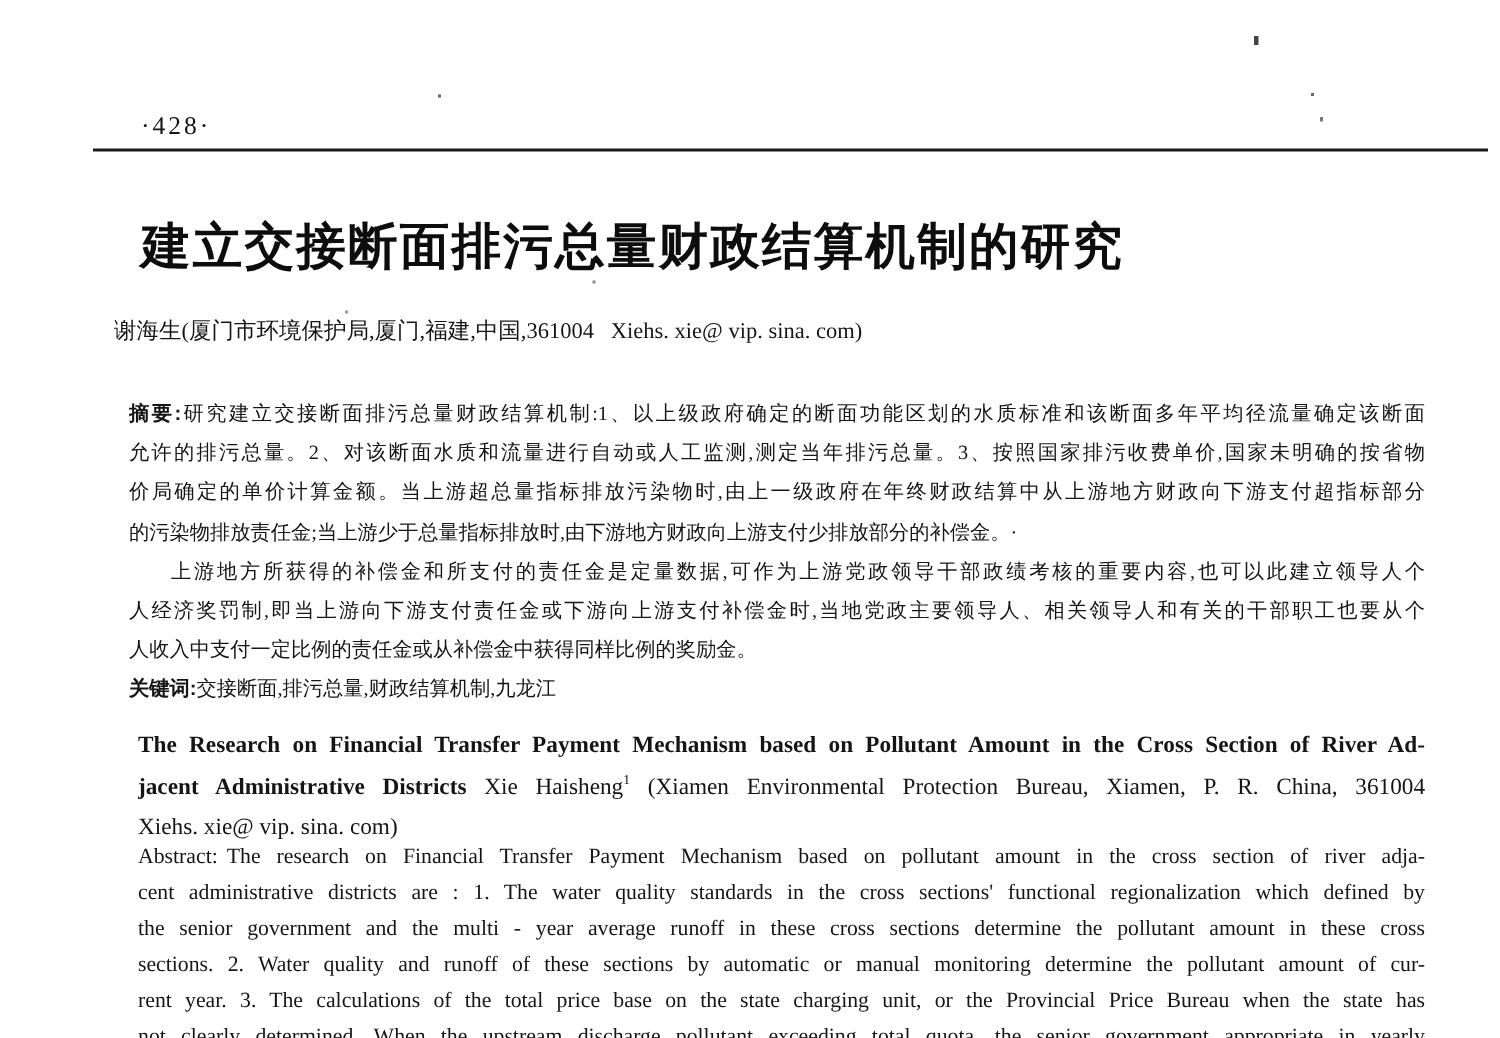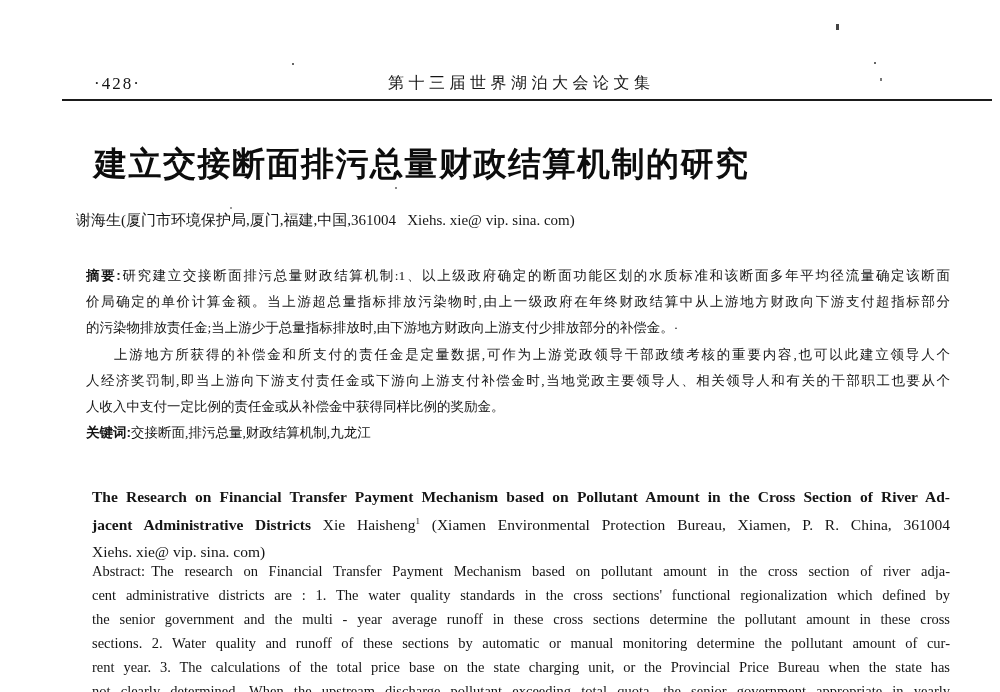--- a/index.html
+++ b/index.html
@@ -39,32 +39,32 @@
   
   .speck{position:absolute;background:#444;}
 </style>
 </head>
 <body>
 
 <div class="page">
 
   <div class="run-head">
     <span class="page-num">·428·</span>
-    <span class="proc-title">第十三届世界湖泊大会论文集</span>
   </div>
   <div class="head-rule"></div>
 
   <h1 class="cn-title">建立交接断面排污总量财政结算机制的研究</h1>
 
   <p class="author">谢海生(厦门市环境保护局,厦门,福建,中国,361004   Xiehs. xie@ vip. sina. com)</p>
 
   <div class="abs-cn">
     <div class="ln just">
       <span class="lbl-cn">摘要:</span><span>研究建立交接断面排污总量财政结算机制:1、以上级政府确定的断面功能区划的水质标准和该断面多年平均径流量确定该断面</span>
     </div>
+    <div class="ln just">允许的排污总量。2、对该断面水质和流量进行自动或人工监测,测定当年排污总量。3、按照国家排污收费单价,国家未明确的按省物</div>
     <div class="ln just">价局确定的单价计算金额。当上游超总量指标排放污染物时,由上一级政府在年终财政结算中从上游地方财政向下游支付超指标部分</div>
     <div class="ln">的污染物排放责任金;当上游少于总量指标排放时,由下游地方财政向上游支付少排放部分的补偿金。·</div>
     <div class="ln just indent">上游地方所获得的补偿金和所支付的责任金是定量数据,可作为上游党政领导干部政绩考核的重要内容,也可以此建立领导人个</div>
     <div class="ln just">人经济奖罚制,即当上游向下游支付责任金或下游向上游支付补偿金时,当地党政主要领导人、相关领导人和有关的干部职工也要从个</div>
     <div class="ln">人收入中支付一定比例的责任金或从补偿金中获得同样比例的奖励金。</div>
     <div class="ln">
       <span class="lbl-cn">关键词:</span><span>交接断面,排污总量,财政结算机制,九龙江</span>
     </div>
   </div>
 

